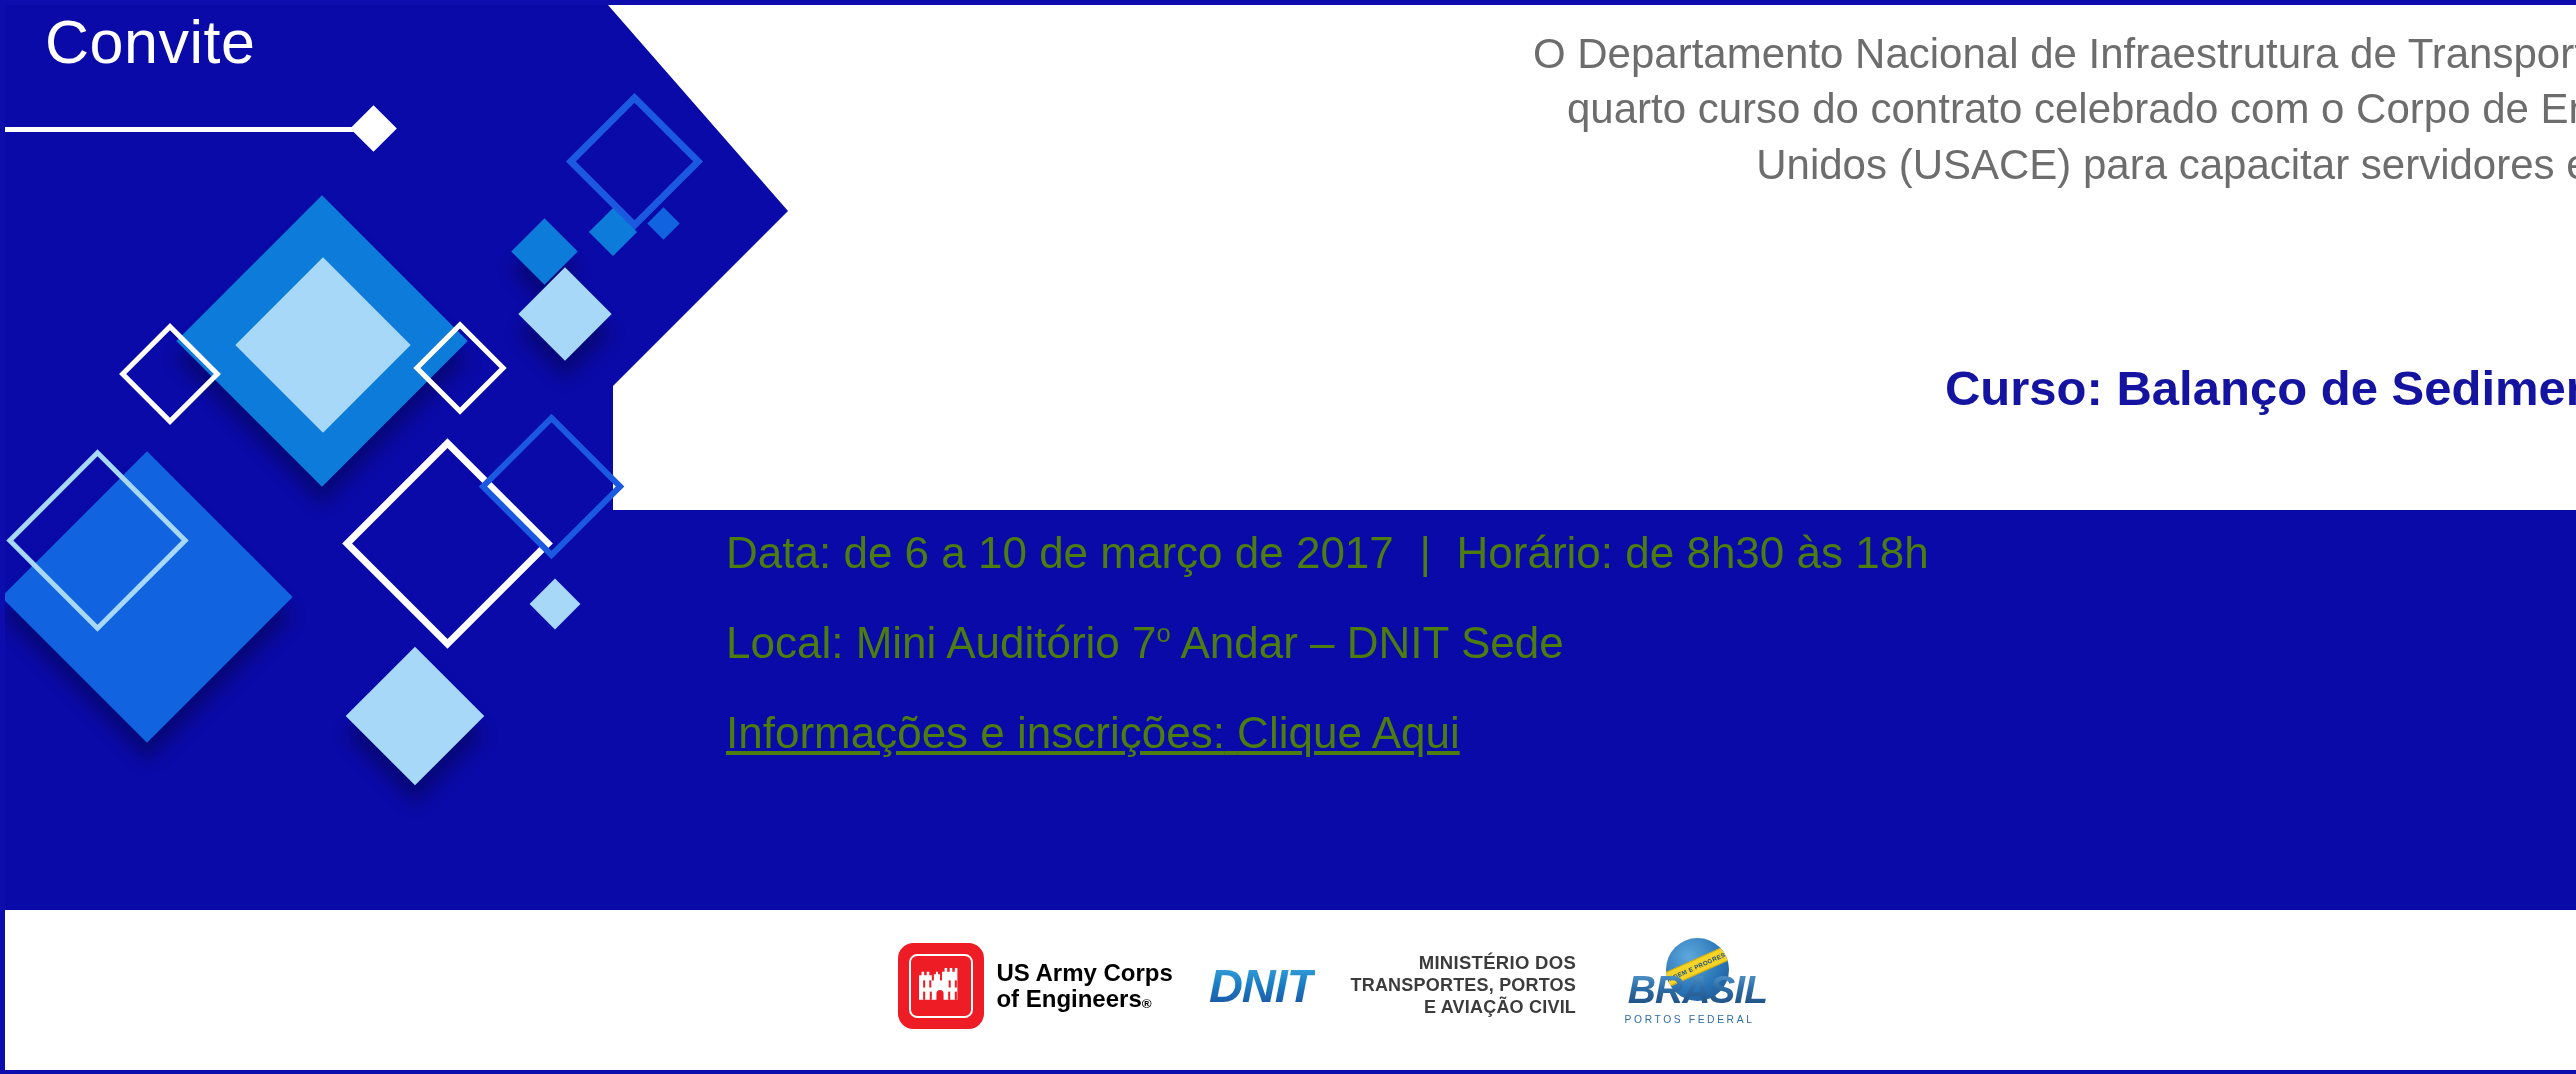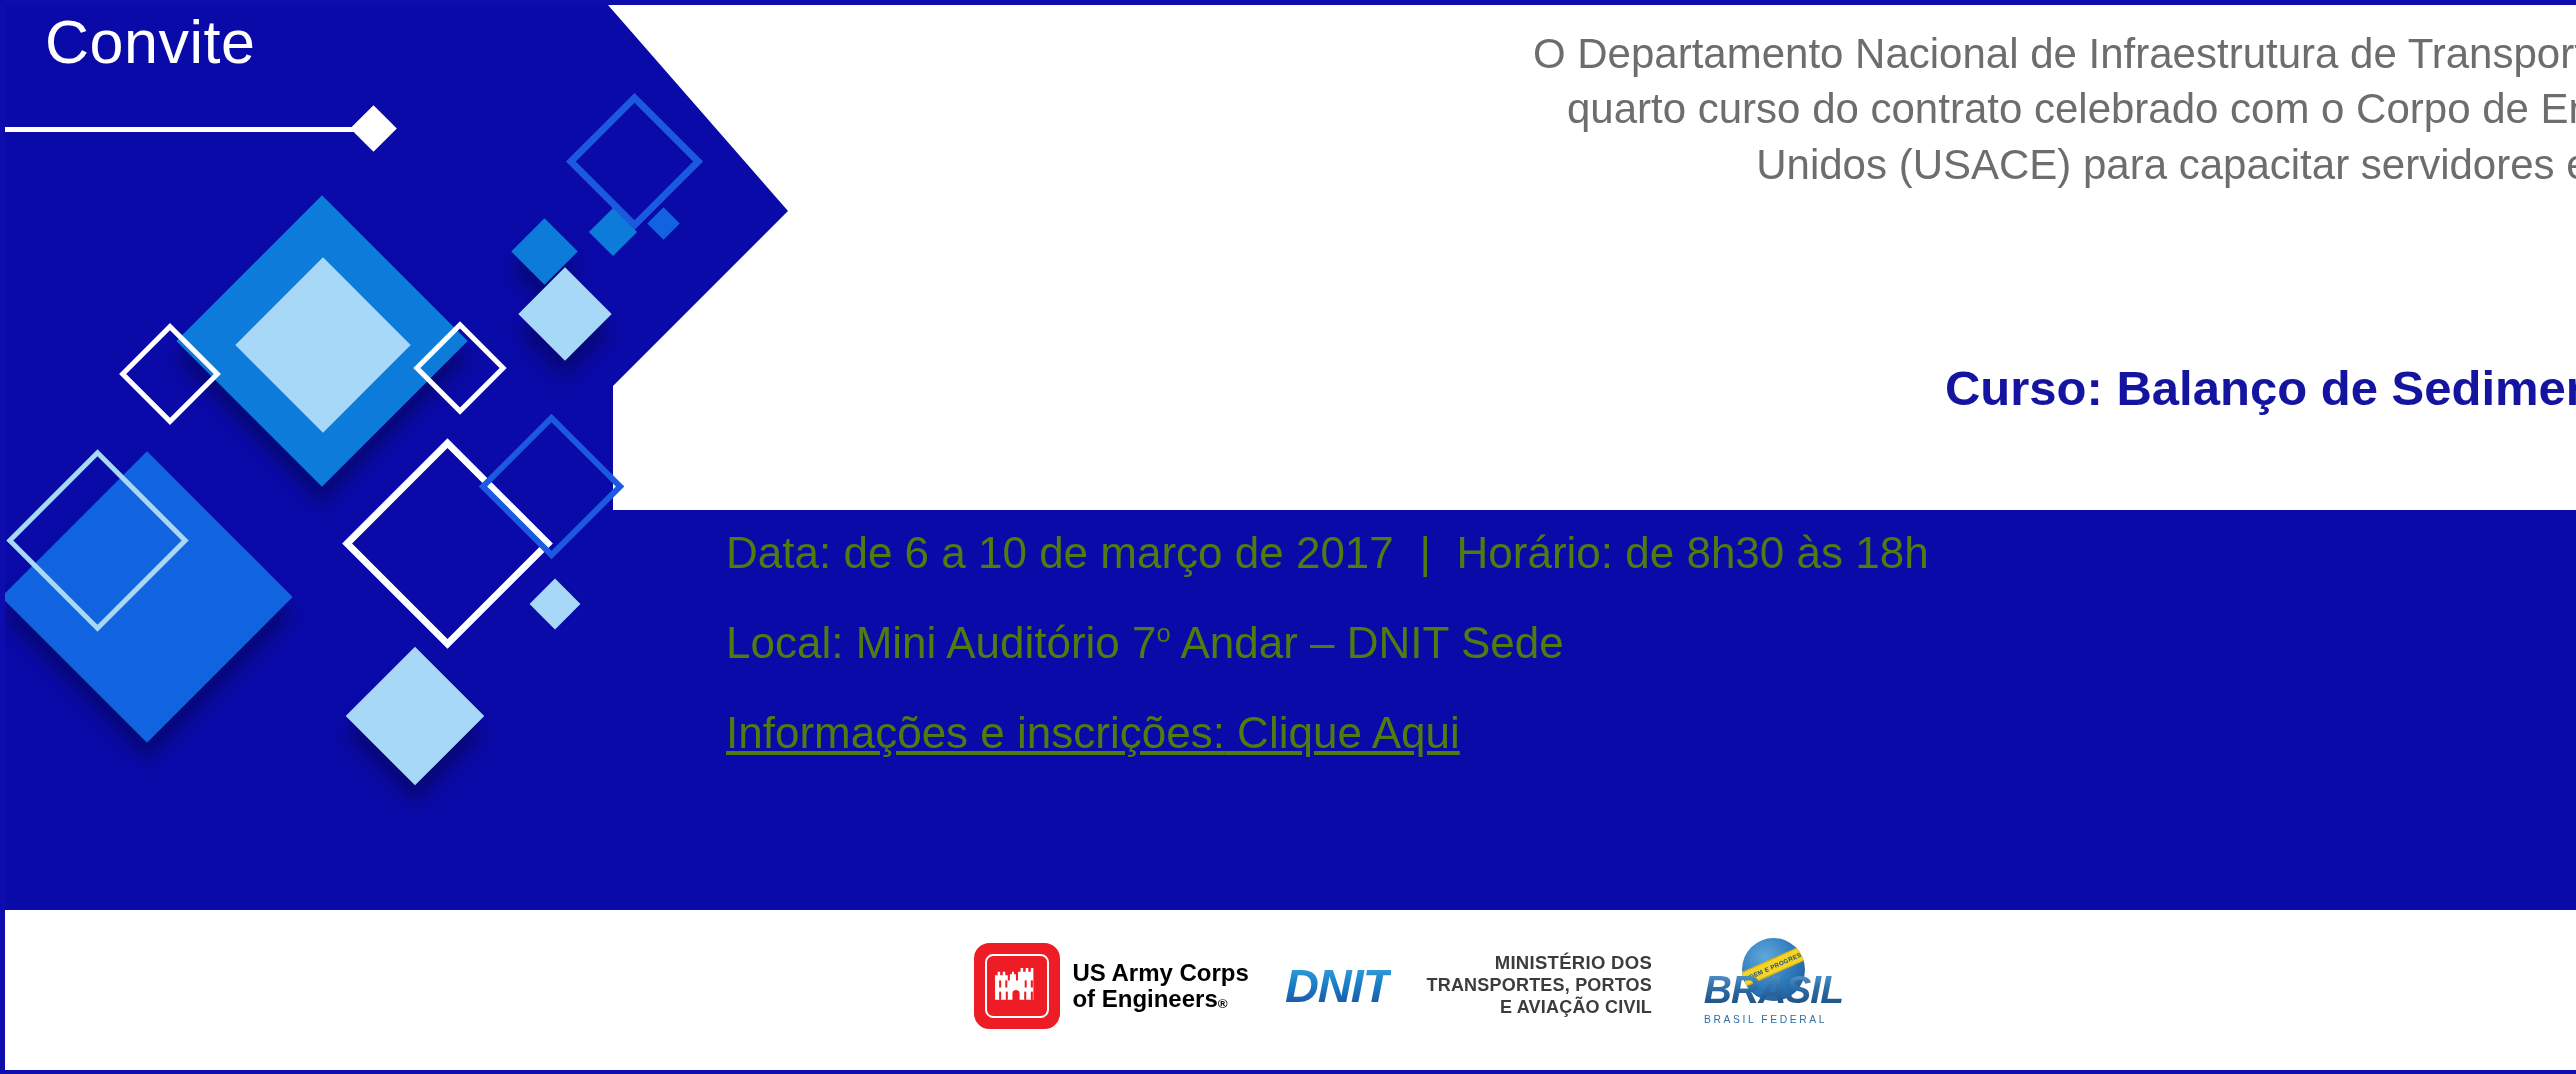--- a/index.html
+++ b/index.html
@@ -120,21 +120,21 @@
   
   .footer{
     position:absolute;
     left:0; top:905px;
     width:3355px; height:170px;
     background:#ffffff;
     z-index:4;
   }
   .footer-inner{
     position:absolute;
-    left:969px; top:6.2px;
+    left:893px; top:6.2px;
     width:1443px; height:139px;
     display:flex;
     align-items:center;
     gap:36px;
   }
 
   
   .usace{display:flex;align-items:center;gap:12.4px;}
   .usace-mark{
     width:86px;height:86px;
@@ -299,20 +299,20 @@
         <div class="m1">MINISTÉRIO DOS</div>
         <div class="m2">TRANSPORTES, PORTOS</div>
         <div class="m3">E AVIAÇÃO CIVIL</div>
       </div>
 
       <div class="brasil">
         <div class="brasil-globe">
           <div class="brasil-band">ORDEM E PROGRESSO</div>
         </div>
         <div class="brasil-word">BRASIL</div>
-        <div class="brasil-sub">BRASIL FEDERAL</div>
+        <div class="brasil-sub">PORTOS FEDERAL</div>
       </div>
 
     </div>
   </div>
 
 </div>
 
 
 </body></html>

